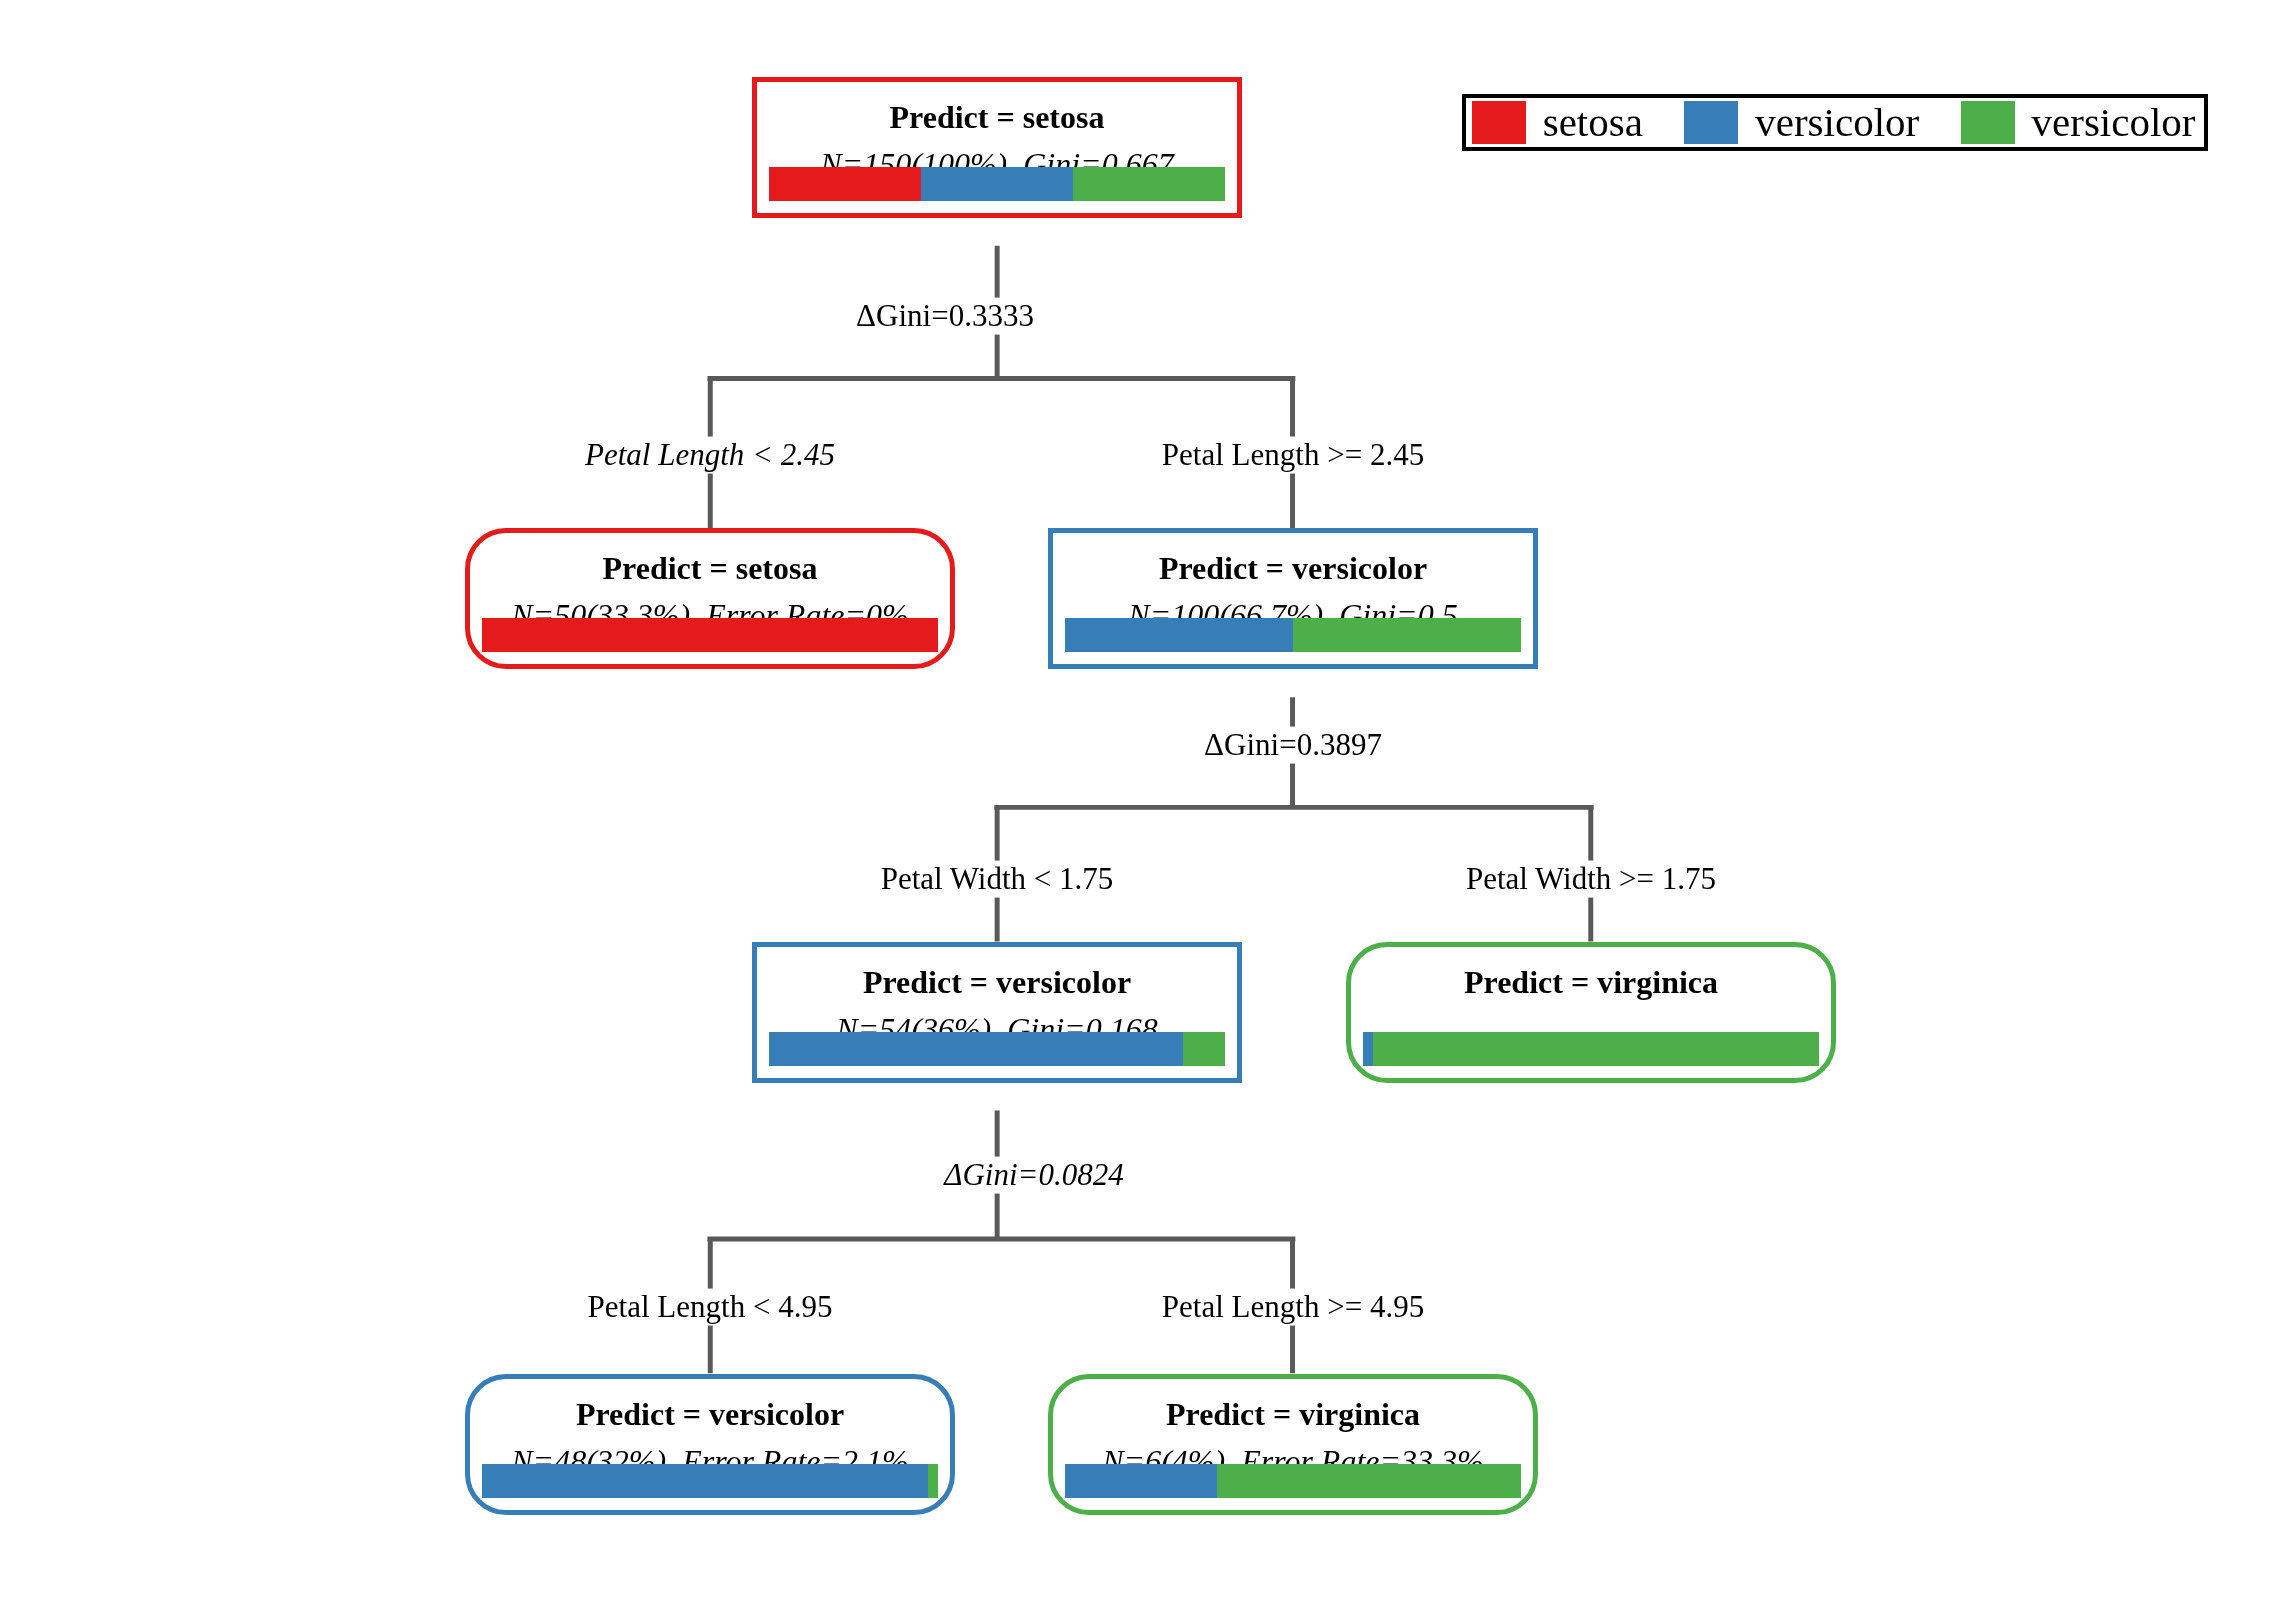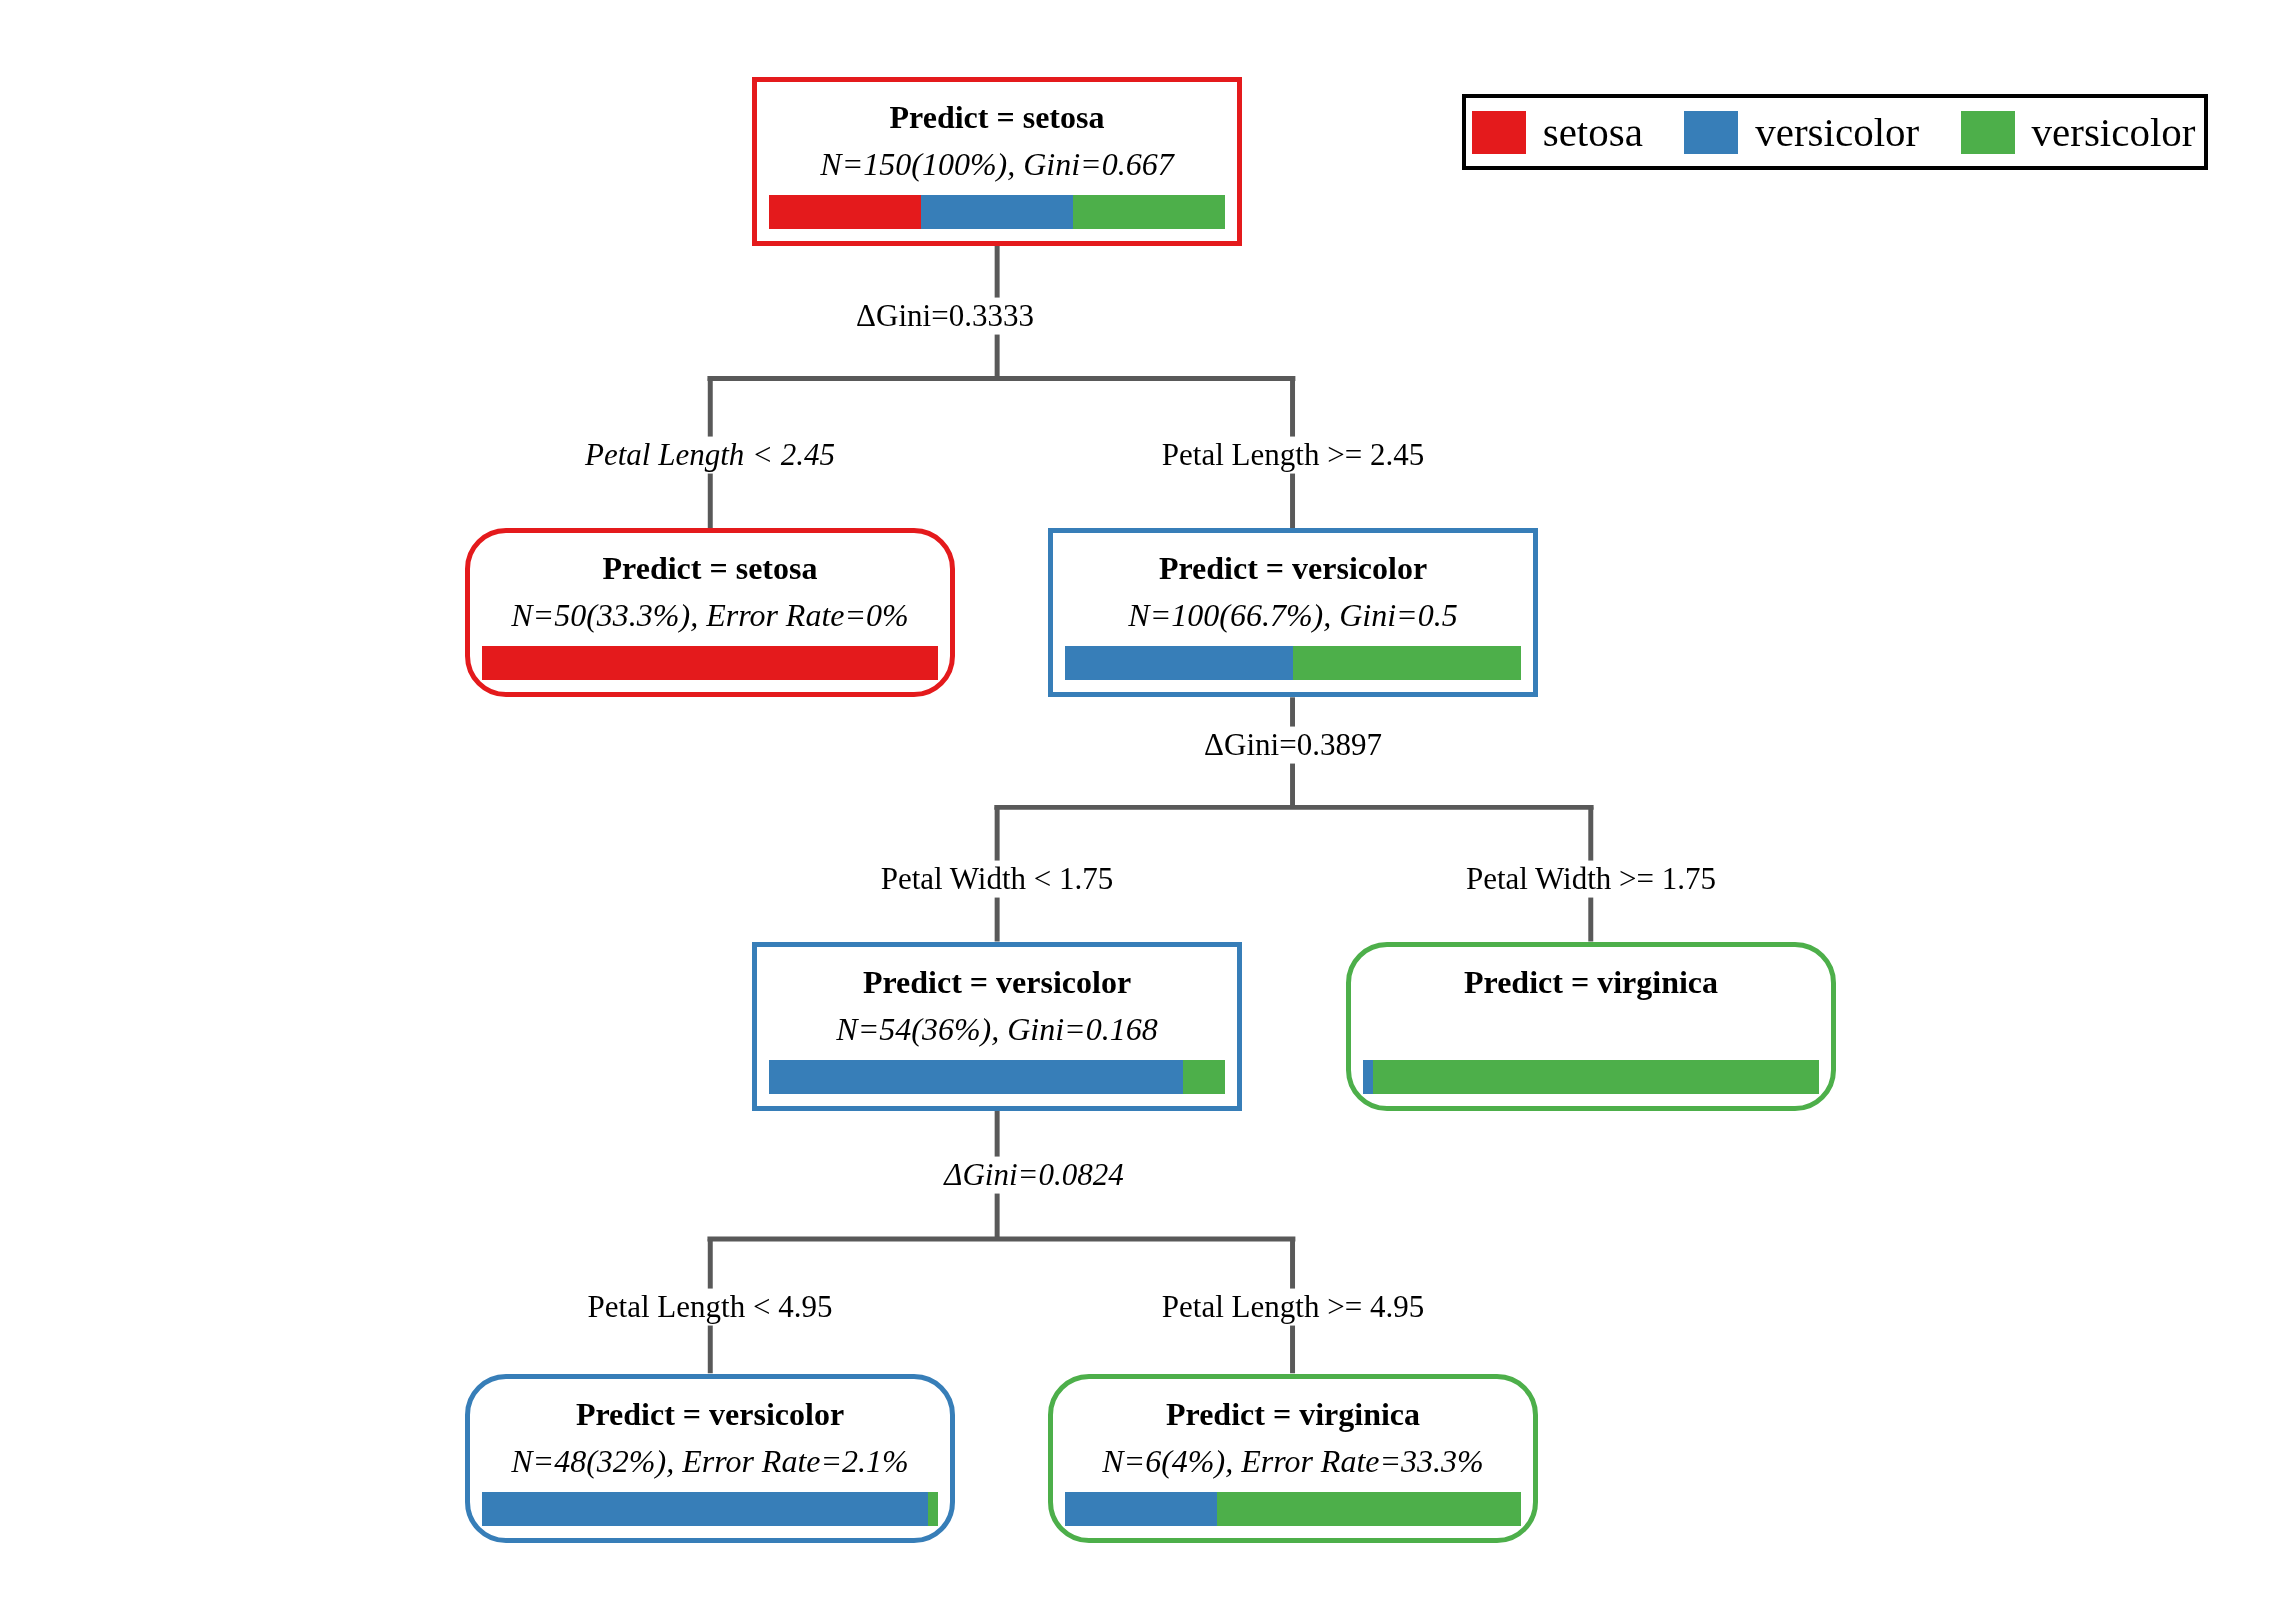--- a/index.html
+++ b/index.html
@@ -2,34 +2,34 @@
 <html style="font-size:11.4px"><head>
 <meta charset="utf-8">
 <style>
   html,body{margin:0;padding:0;background:#fff;}
   .stage{
     position:relative;width:2284px;height:1619px;background:#fff;overflow:hidden;
     font-family:"Liberation Serif","DejaVu Serif",serif;color:#000;
   }
   .edges{position:absolute;left:0;top:0;width:2284px;height:1619px;}
   .node{
-    position:absolute;width:490px;height:169px;background:#fff;
+    position:absolute;width:490px;height:141px;background:#fff;
     border:5px solid #000;box-sizing:border-box;text-align:center;
   }
   .node.leaf{border-radius:41px;}
   .node-title{margin-top:17px;font-size:32px;font-weight:bold;line-height:1.15;white-space:nowrap;}
   .node-stats{margin-top:10px;font-size:32px;line-height:1.15;white-space:nowrap;font-style:italic;}
   .node-bar{position:absolute;left:12px;right:12px;bottom:12px;height:34px;display:flex;overflow:hidden;}
   .node-bar>div{height:100%;}
   .edge-label{
     position:absolute;transform:translate(-50%,-50%);
     background:#fff;padding:1.4px 11.4px;font-size:31px;white-space:nowrap;line-height:1.1;
   }
   .legend{
-    position:absolute;left:1462px;top:94px;width:746px;height:76px;
+    position:absolute;left:1462px;top:94px;width:746px;height:57px;
     border:4.3px solid #000;box-sizing:border-box;background:#fff;
     display:flex;align-items:center;justify-content:space-between;padding:0 8.5px 0 5.7px;
   }
   .legend-item{display:flex;align-items:center;}
   .legend-swatch{width:54px;height:43px;margin-right:17px;flex:0 0 auto;}
   .legend-label{font-size:41px;line-height:1;white-space:nowrap;}
 </style>
 </head>
 <body>
 

